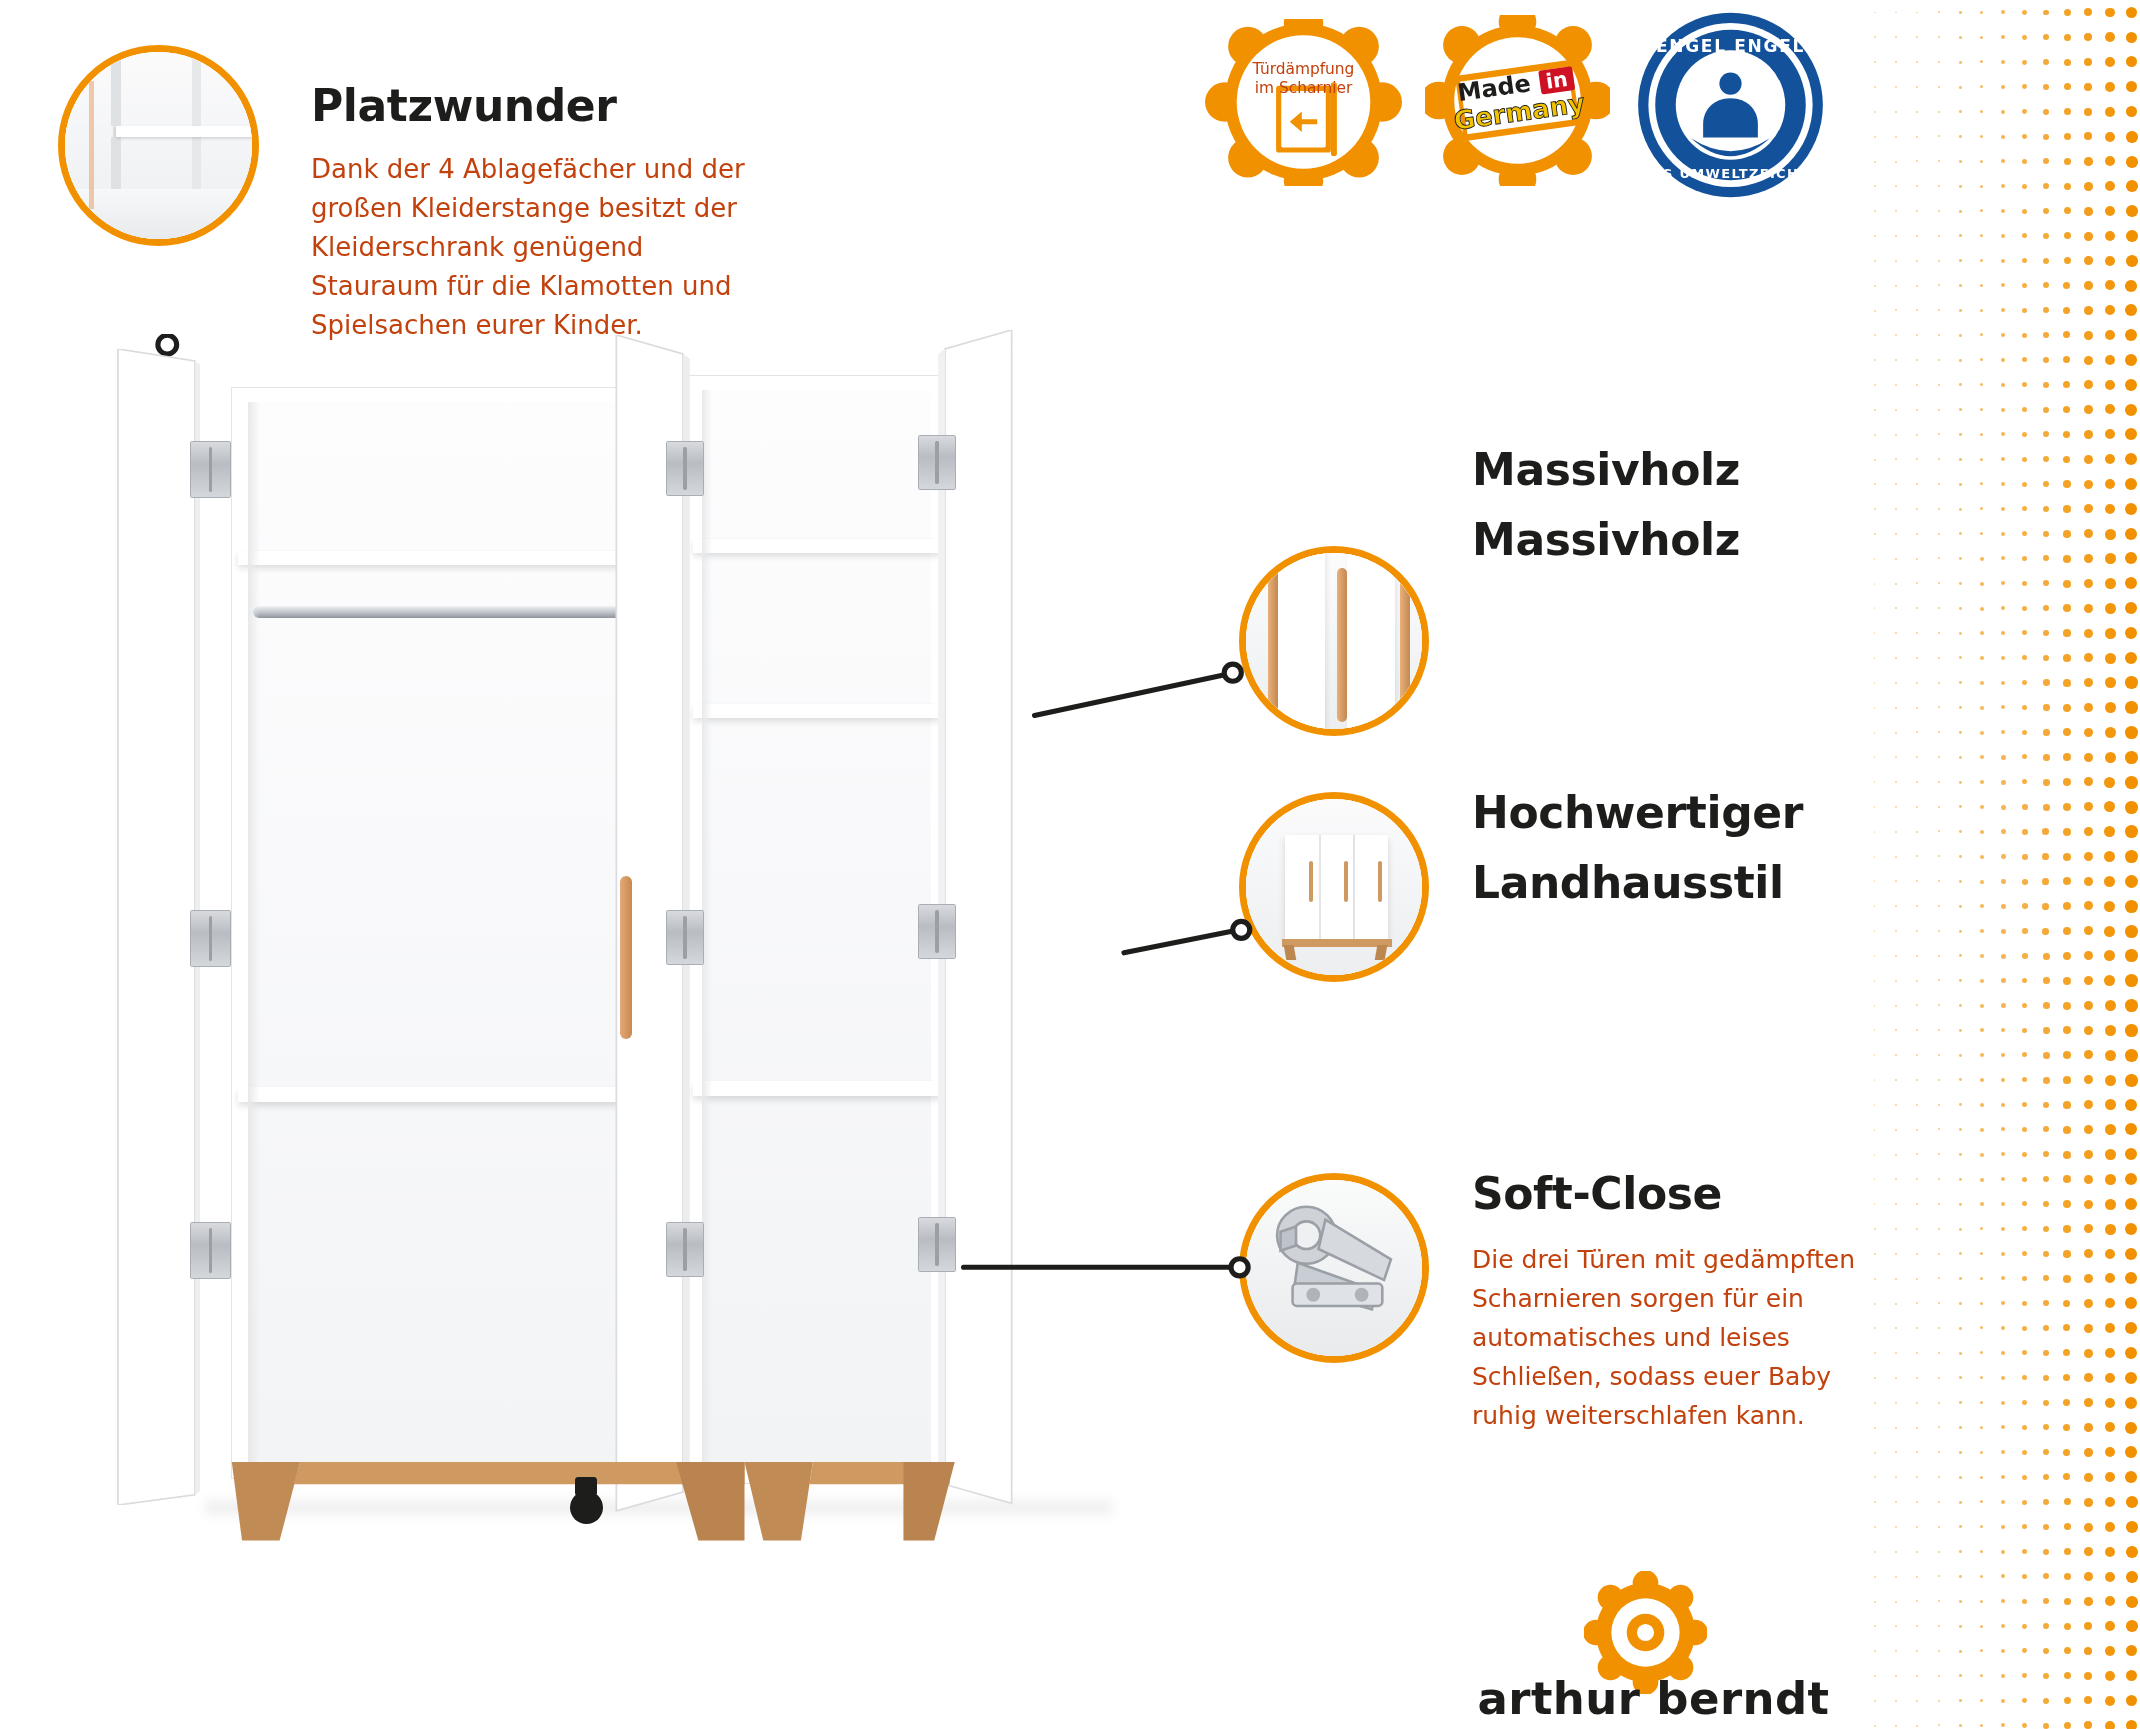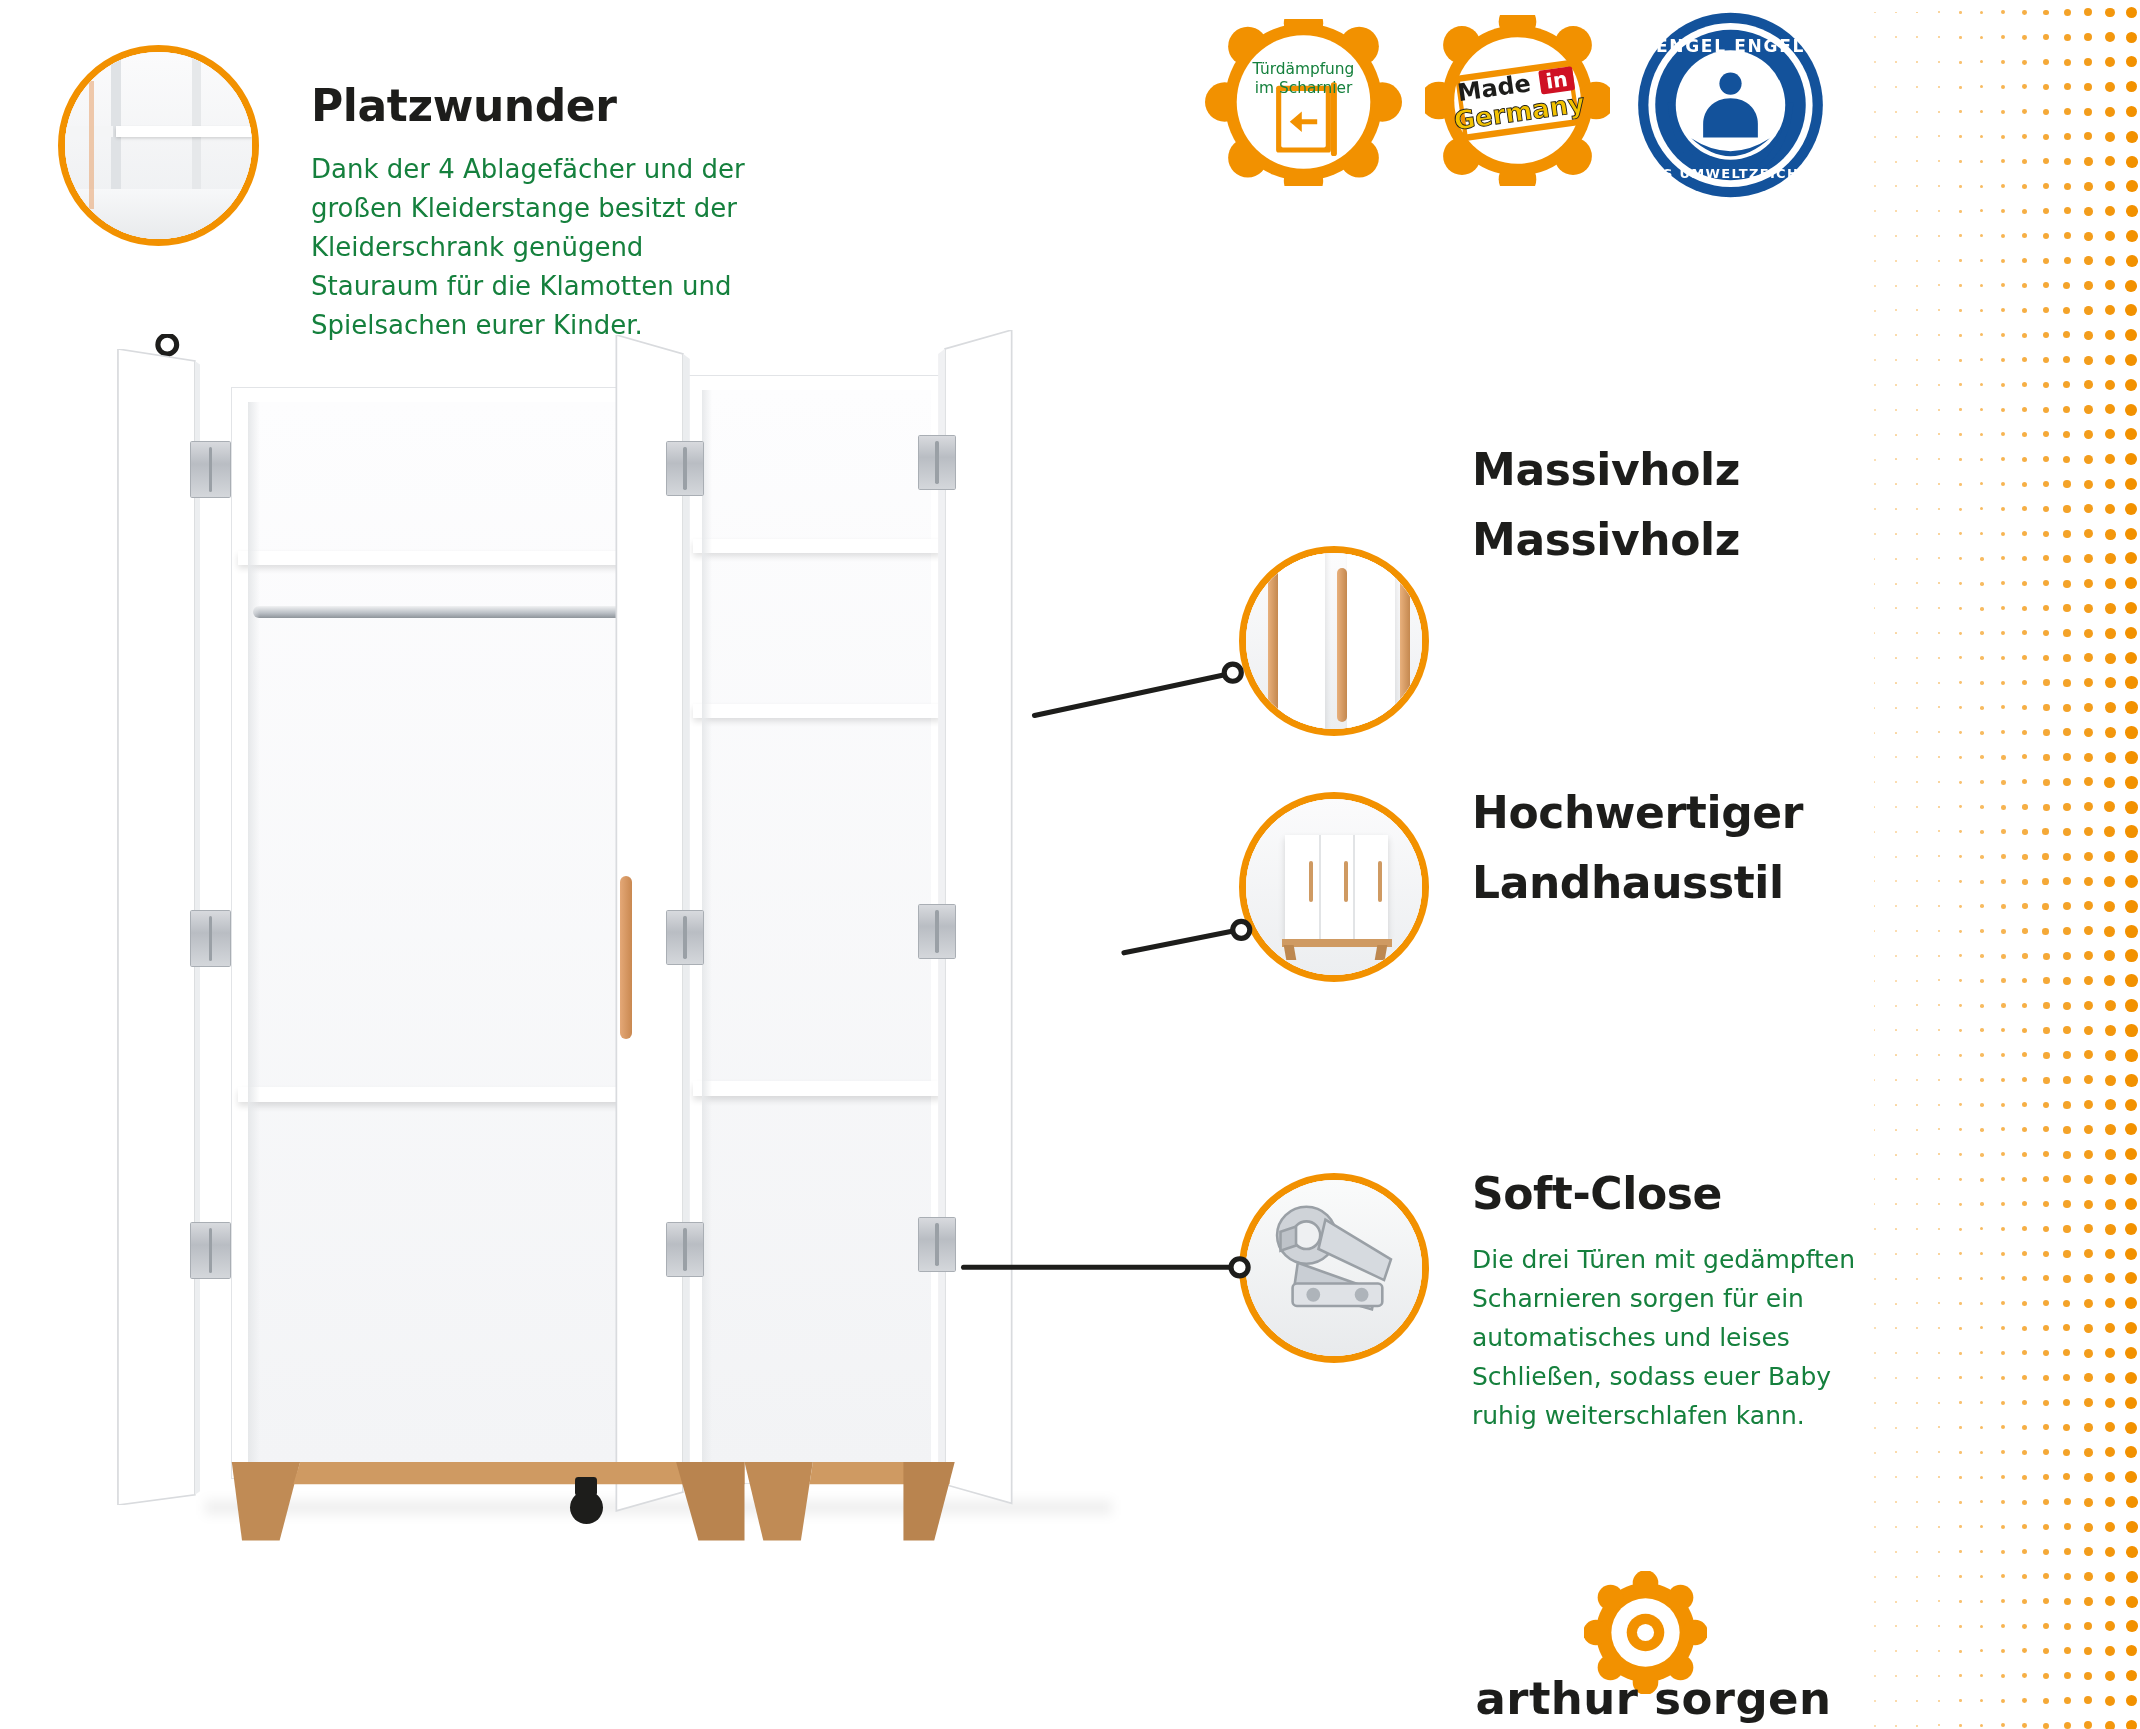--- a/index.html
+++ b/index.html
@@ -24,21 +24,21 @@
 
   
   .h-title {
     font-family:"DejaVu Sans", sans-serif;
     font-weight:bold;
     color:#1d1d1b;
     letter-spacing:-0.4px;
   }
   .h-body {
     font-family:"DejaVu Sans", sans-serif;
-    color:#15803d;
+    color:#c2410c;
   }
 
   
   .circle-badge {
     position:absolute;
     border-radius:50%;
     border:7.7px solid #F29100;
     background:#ffffff;
     overflow:hidden;
   }
@@ -1235,16 +1235,16 @@
           <circle cx="113" cy="31" r="15"></circle>
         <circle cx="31" cy="113" r="15"></circle>
           <circle cx="113" cy="113" r="15"></circle>
       </g>
       <circle cx="72" cy="72" r="40" fill="#ffffff"></circle>
       <circle cx="72" cy="72" r="22" fill="#F29100"></circle>
       <circle cx="72" cy="72" r="10" fill="#ffffff"></circle>
     </svg>
   </div>
 
-  <div class="logo-text" style="position:absolute; left:1431px; top:1674px; width:445px; text-align:center; font-size:45px; line-height:50px;">arthur sorgen</div>
+  <div class="logo-text" style="position:absolute; left:1431px; top:1674px; width:445px; text-align:center; font-size:45px; line-height:50px;">arthur berndt</div>
 
 </div>
 
 
 </body></html>

